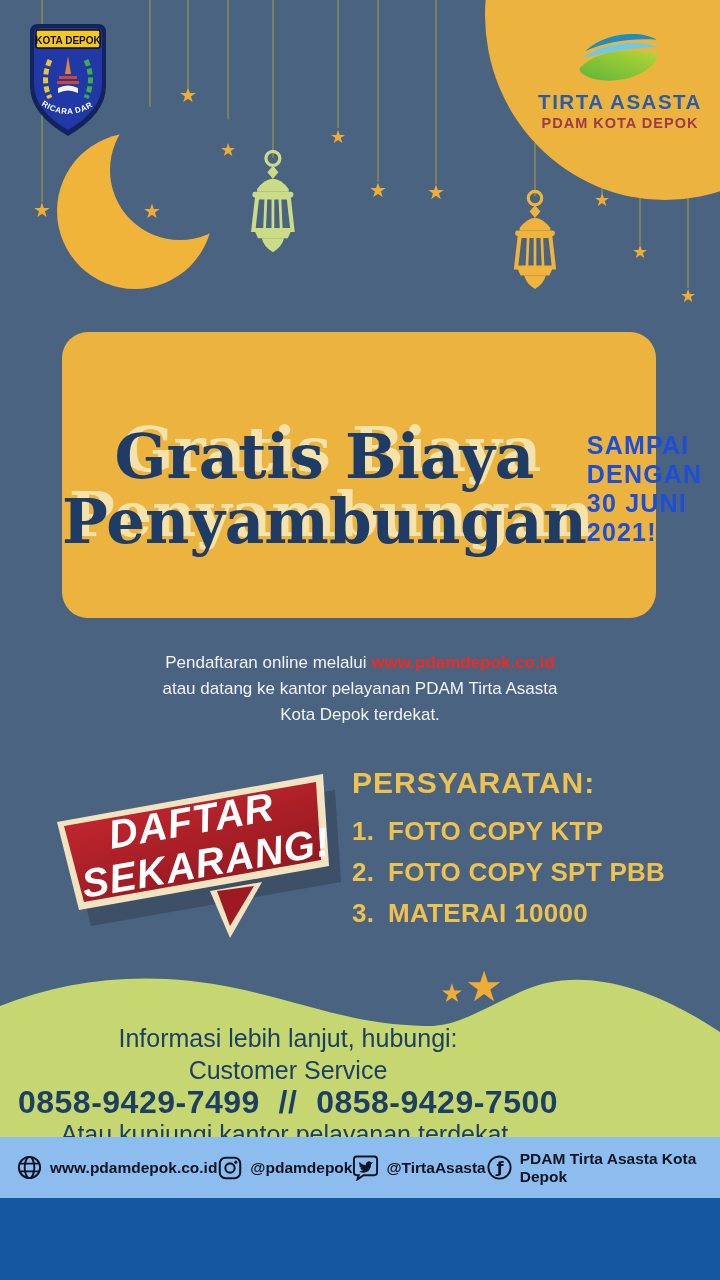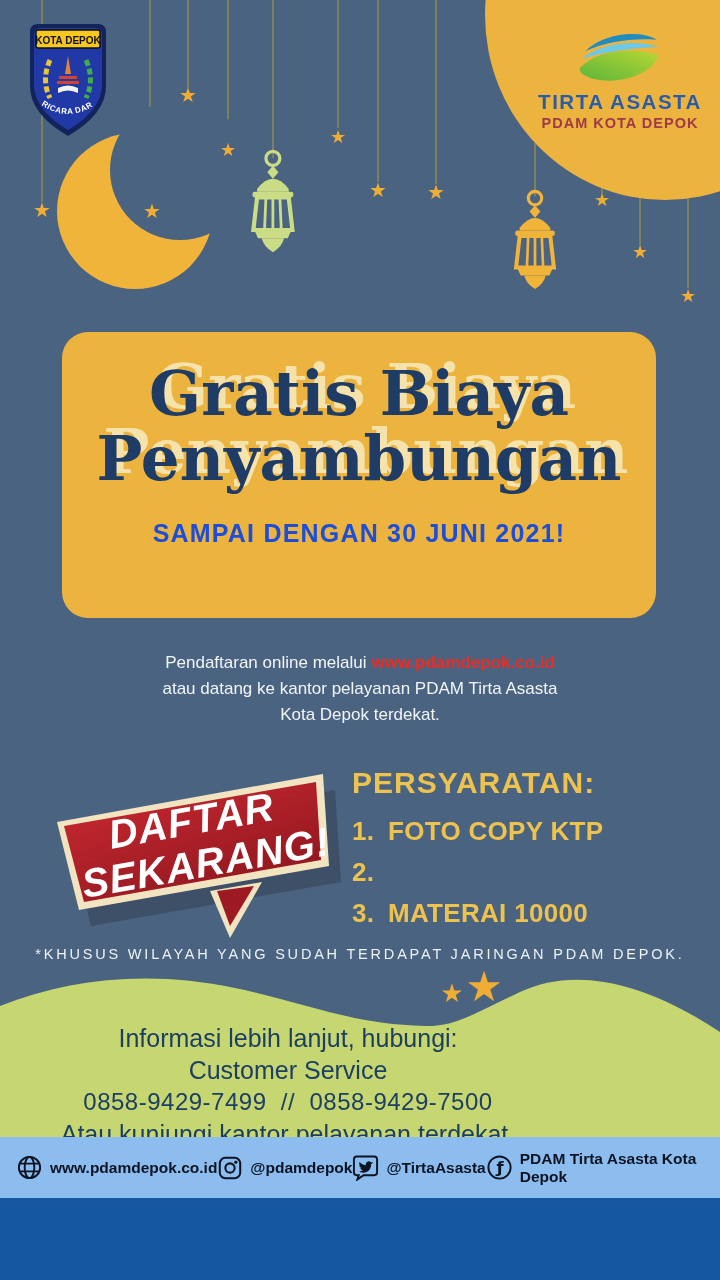--- a/index.html
+++ b/index.html
@@ -21,21 +21,21 @@
   }
   .brand-content{position:absolute;left:30px;top:200px;width:210px;text-align:center;}
   .brand-name{font-size:20.5px;font-weight:bold;color:#2b5ca8;letter-spacing:1.5px;margin-top:2px;}
   .brand-sub{font-size:14.5px;font-weight:bold;color:#a03a48;letter-spacing:1px;margin-top:1px;}
   
   .city-badge{position:absolute;left:26px;top:22px;z-index:4;}
   
   .card{
     position:absolute;left:62px;top:332px;width:594px;height:286px;
     background:#ecb43e;border-radius:26px;z-index:2;
-    display:flex;flex-direction:column;align-items:center;justify-content:flex-start;
+    display:flex;flex-direction:row;align-items:center;justify-content:flex-start;
   }
   .card-title{
     margin-top:30px;text-align:center;
     font-family:"DejaVu Serif",serif;font-weight:bold;
     font-size:61px;line-height:1.06;color:#1e3c66;
     text-shadow:7px -7px 0 #f6e2ab;
   }
   .card-deadline{
     margin-top:28px;font-size:25px;font-weight:bold;letter-spacing:1.2px;color:#1d4ed8;
   }
@@ -57,21 +57,21 @@
   .note{
     position:absolute;left:0;top:946px;width:720px;text-align:center;z-index:2;
     font-size:14.5px;letter-spacing:2.8px;color:#edf2f6;
   }
   
   .hill{position:absolute;left:0;top:968px;z-index:3;}
   .contact{
     position:absolute;left:0;top:1022px;width:576px;text-align:center;z-index:4;
     color:#1d3f63;font-size:25px;line-height:32px;
   }
-  .contact .phones{font-size:24px;font-weight:normal;white-space:pre;letter-spacing:0.5px;}
+  .contact .phones{font-size:32px;font-weight:bold;white-space:pre;letter-spacing:0.5px;}
   
   .footer{
     position:absolute;left:0;top:1137px;width:720px;height:61px;background:#8cbdee;z-index:5;
     display:flex;align-items:center;justify-content:space-between;
     padding:0 16px;box-sizing:border-box;
   }
   .footer-item{display:flex;align-items:center;gap:7px;font-size:15.5px;font-weight:bold;color:#0c1424;}
   .footer-item svg{flex:none;}
   .bottom-strip{position:absolute;left:0;top:1198px;width:720px;height:82px;background:#1558a0;z-index:5;}
 </style>
@@ -199,28 +199,28 @@
   </svg>
 
   <div class="reqs">
     <div class="reqs-title">PERSYARATAN:</div>
     <div class="req-item">
       <span class="req-num">1.</span>
       <span>FOTO COPY KTP</span>
     </div>
     <div class="req-item">
       <span class="req-num">2.</span>
+      <span>FOTO COPY SPT PBB</span>
     </div>
     <div class="req-item">
       <span class="req-num">3.</span>
       <span>MATERAI 10000</span>
     </div>
   </div>
 
-  <div class="note">*KHUSUS WILAYAH YANG SUDAH TERDAPAT JARINGAN PDAM DEPOK.</div>
 
   <svg class="hill" width="720" height="312" viewBox="0 0 720 312">
     <path d="M0,38 C70,10 150,2 235,20 C310,36 350,56 425,58 C455,59 475,45 520,24 C575,-2 645,14 720,64 L720,312 L0,312 Z" fill="#c6d671"></path>
   </svg>
 
   <div class="contact">
     <div>Informasi lebih lanjut, hubungi:</div>
     <div>Customer Service</div>
     <div class="phones">0858-9429-7499  //  0858-9429-7500</div>
     <div>Atau kunjungi kantor pelayanan terdekat.</div>

